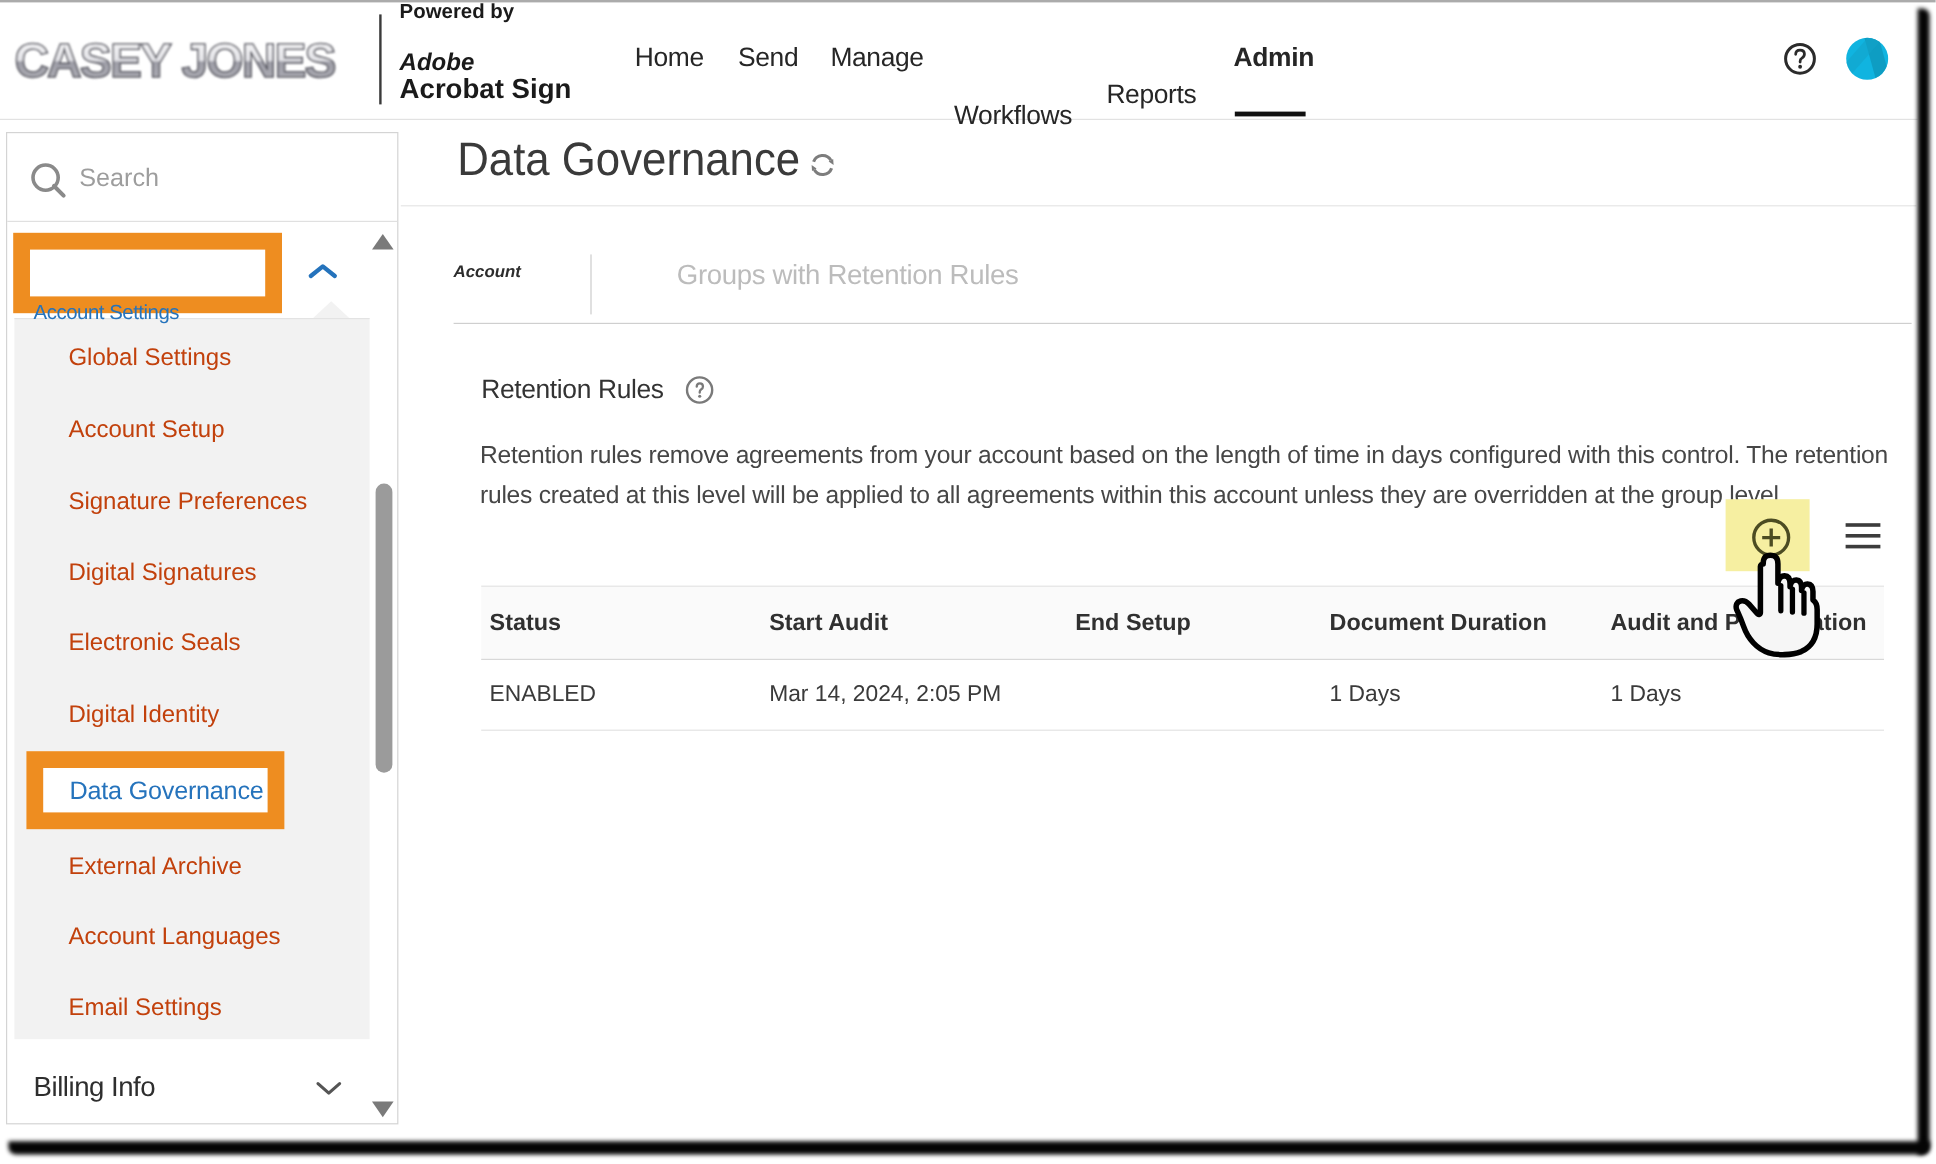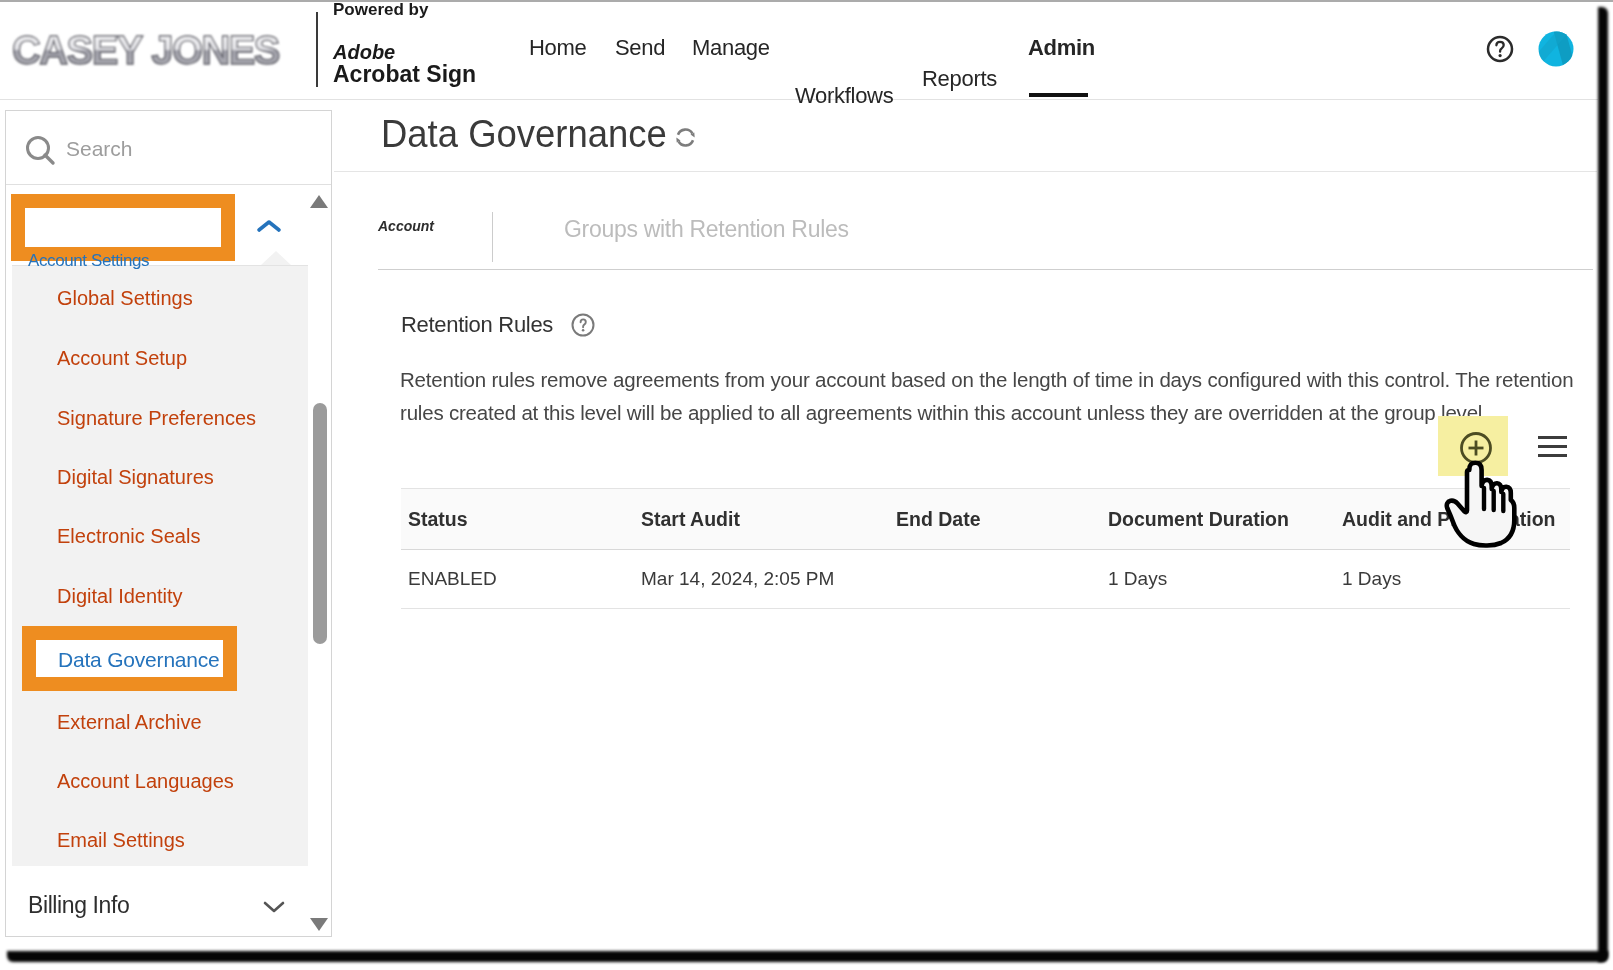--- a/index.html
+++ b/index.html
@@ -202,21 +202,21 @@
     <div></div>
     <div></div>
   </div>
 
   <div id="theadbg"></div>
   <div class="tline" style="top:488px; background:#e3e3e3;"></div>
   <div class="tline" style="top:549px; background:#d8d8d8;"></div>
   <div class="tline" style="top:608px; background:#e3e3e3;"></div>
   <div class="th" style="left:408px;">Status</div>
   <div class="th" style="left:641px;">Start Audit</div>
-  <div class="th" style="left:896px;">End Date</div>
+  <div class="th" style="left:896px;">End Setup</div>
   <div class="th" style="left:1108px;">Document Duration</div>
   <div class="th" style="left:1342px;">Audit and Preservation</div>
   <div class="td" style="left:408px;">ENABLED</div>
   <div class="td" style="left:641px;">Mar 14, 2024, 2:05 PM</div>
   <div class="td" style="left:1108px;">1 Days</div>
   <div class="td" style="left:1342px;">1 Days</div>
 
   <svg class="abs" style="left:1443px; top:459px;" width="75" height="90" viewBox="-3 -3 75 90">
     <path d="M23.3 8 C23.3 2.2 25.8 0.8 29.4 0.8 C33.2 0.8 35.6 2.6 35.6 8
              L35.6 24 C36.2 19.5 39.0 17.8 41.2 17.9 C43.8 18.0 45.7 19.8 45.7 24.6

